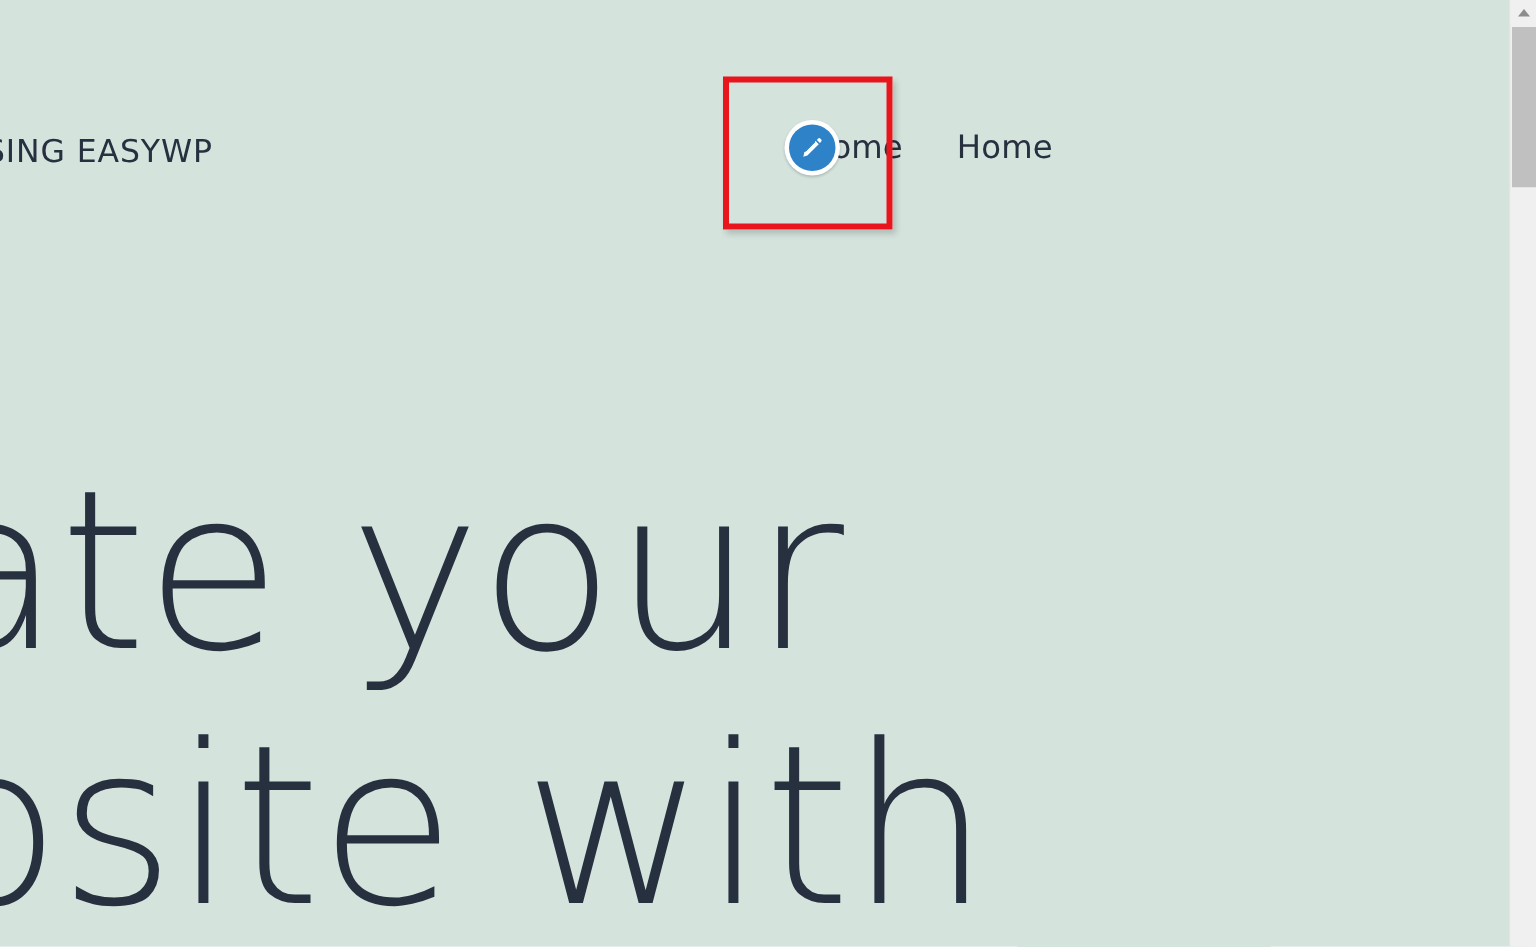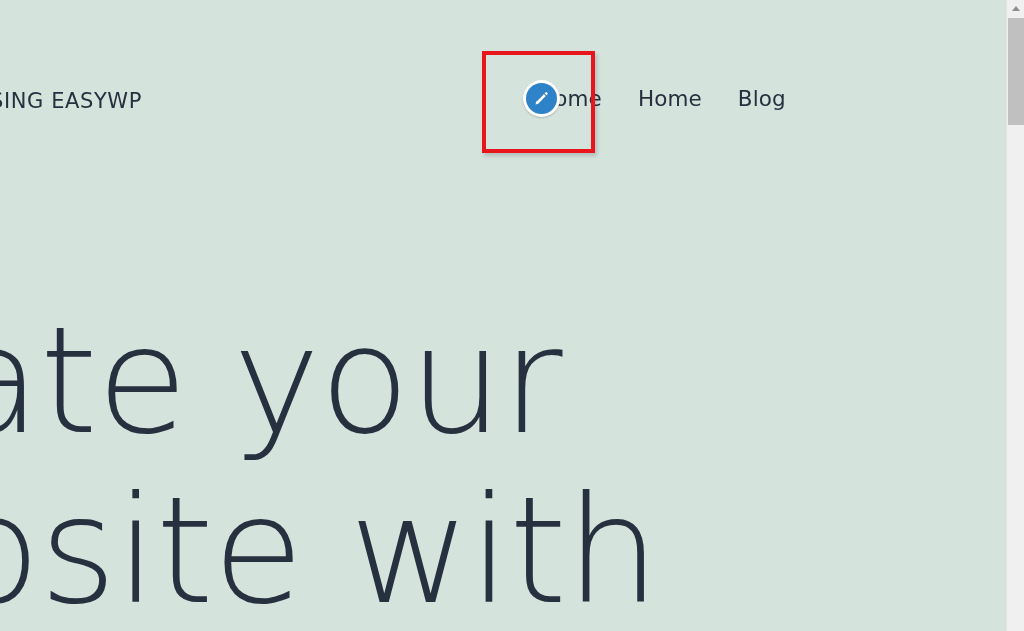--- a/index.html
+++ b/index.html
@@ -178,21 +178,20 @@
 
   <div id="page-canvas">
 
     <div id="site-header">
 
       <div id="brand-text">USING EASYWP</div>
 
       <nav id="site-nav">
         <a class="nav-link" href="#">Home</a>
         <a class="nav-link" href="#">Home</a>
-        <a class="nav-link" href="#">Blog</a>
       </nav>
 
       <div id="edit-button">
         <span class="disc">
           <span>
             <svg width="17" height="17" viewBox="0 0 24 24" aria-hidden="true">
               <path d="M4.5 16.4 L15.2 5.7 l2.9 2.9 L7.4 19.3 L3.6 20.4 Z" fill="#ffffff"></path>
               <path d="M16.3 4.6 L17.4 3.5 a1.6 1.6 0 0 1 2.3 0 l0.6 0.6 a1.6 1.6 0 0 1 0 2.3 l-1.1 1.1 Z" fill="#ffffff"></path>
               <path d="M5.6 15.6 L14.6 6.6" stroke="#2e82c8" stroke-width="0.9" fill="none"></path>
             </svg>

